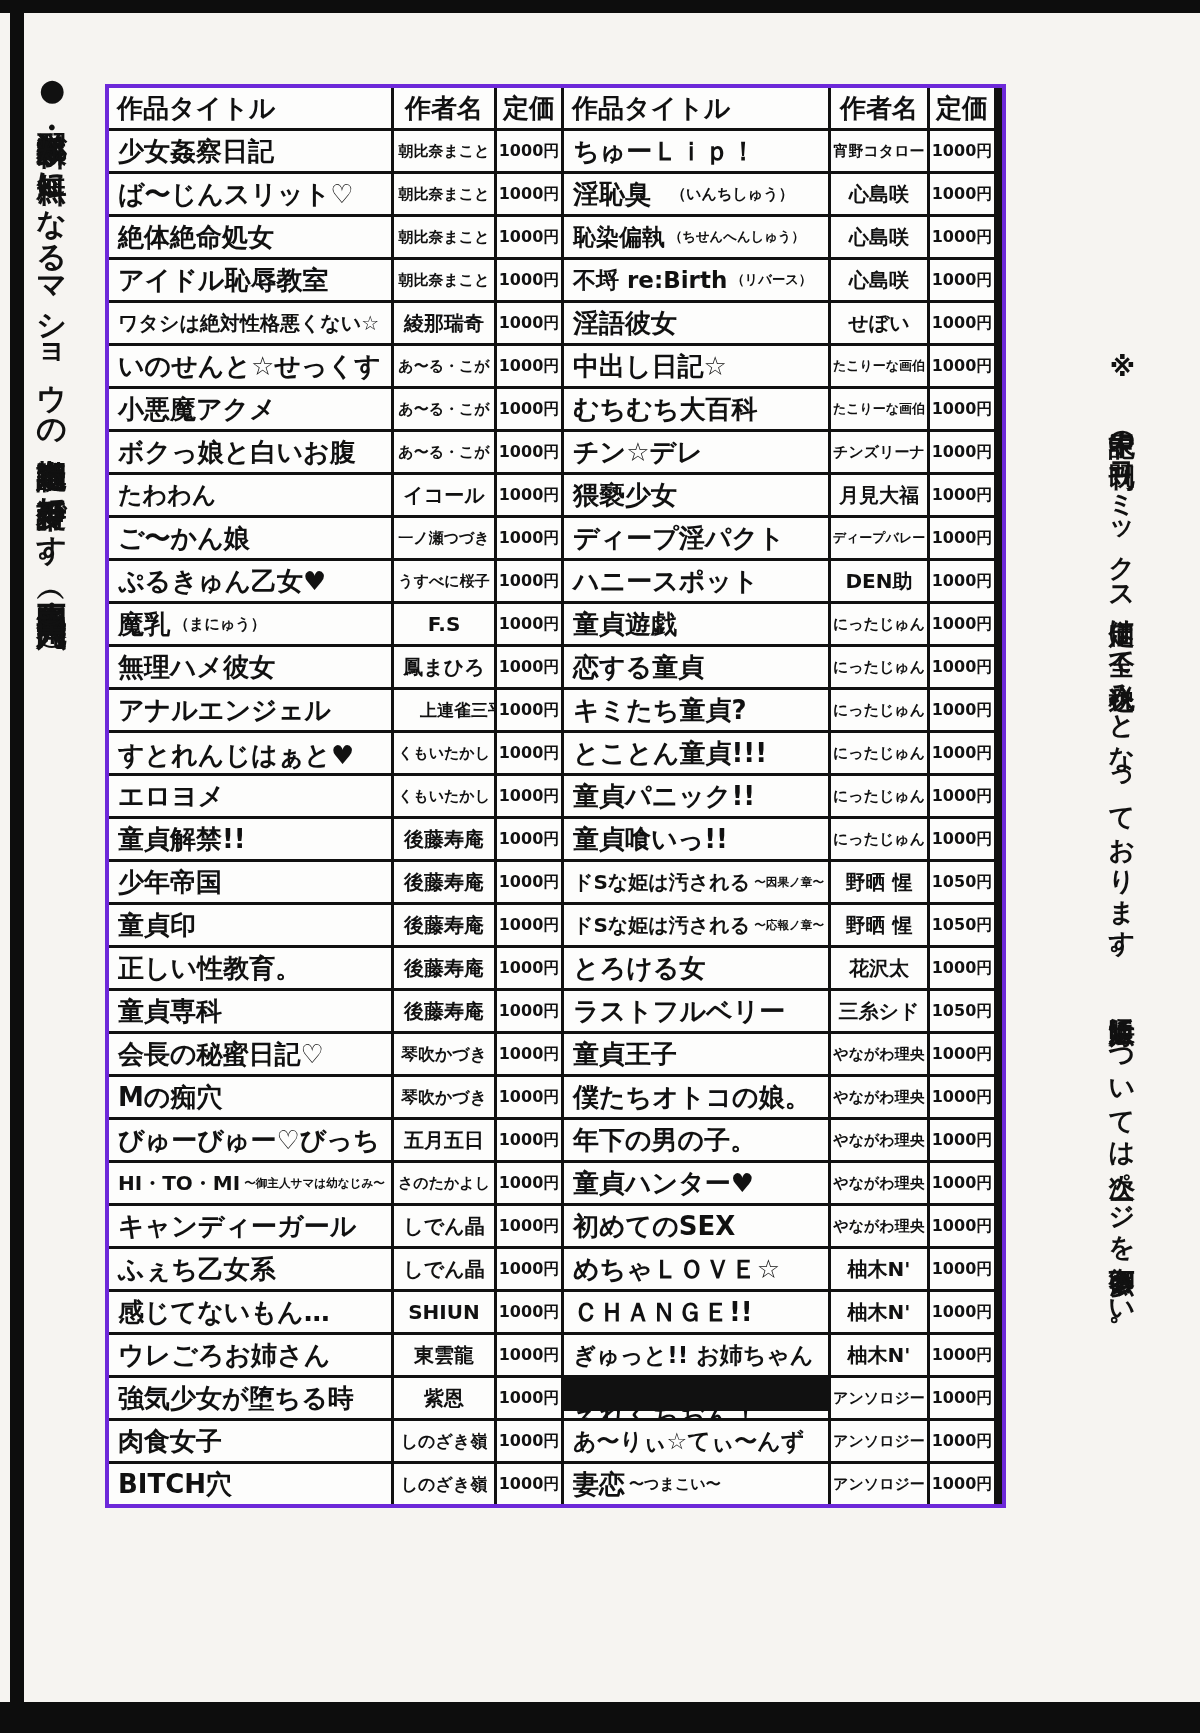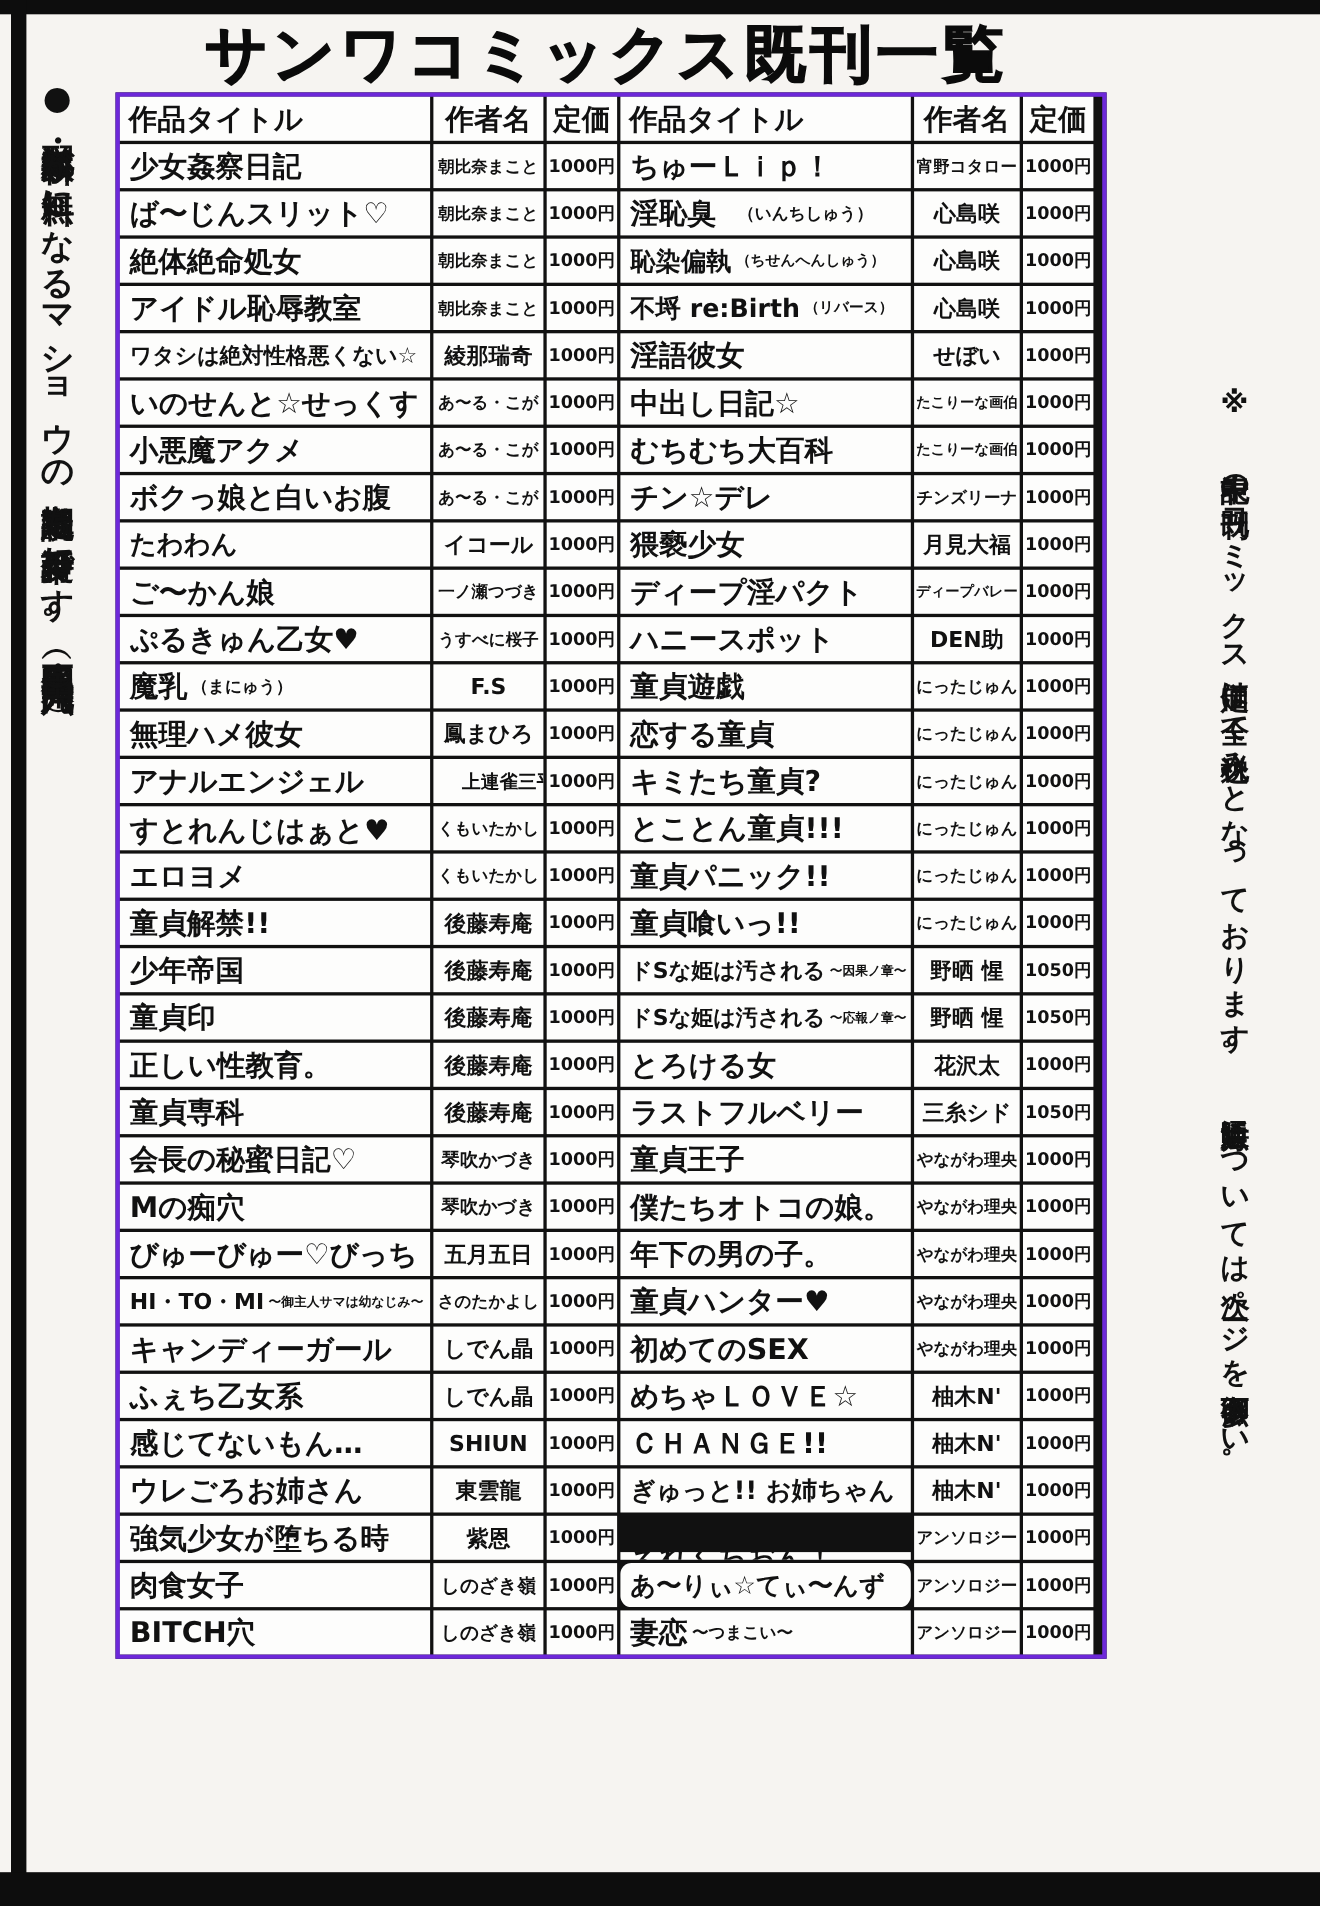--- a/index.html
+++ b/index.html
@@ -53,21 +53,20 @@
 <body>
 
 <div class="page">
 
   <div class="bar top"></div>
   <div class="bar left"></div>
   <div class="bar bottom"></div>
 
   <div class="vtext left-note">●配送料・手数料が無料になるマショウの定期購読も好評受付中です。（半年間三四八〇円・一年間六九六〇円）</div>
 
-  <h1 class="page-title">サンワコミックス既刊一覧</h1>
 
   <div class="catalog" id="catalog">
     <div class="cell hcell t">作品タイトル</div>
     <div class="cell hcell">作者名</div>
     <div class="cell hcell">定価</div>
     <div class="cell hcell t">作品タイトル</div>
     <div class="cell hcell">作者名</div>
     <div class="cell hcell">定価</div>
 
     <div class="row">
@@ -520,21 +519,21 @@
       <div class="cell price">1000円</div>
     </div>
 
     <div class="row">
       <div class="cell title" style="font-size: 26px;">
           <span class="main">肉食女子</span>
           <span class="note"></span>
         </div>
       <div class="cell author" style="font-size: 17px;">しのざき嶺</div>
       <div class="cell price">1000円</div>
-      <div class="cell title" style="font-size: 23px; border-radius: 10px;">
+      <div class="cell title" style="font-size: 23px;">
           <span class="main">あ〜りぃ☆てぃ〜んず</span>
           <span class="note"></span>
         </div>
       <div class="cell author" style="font-size: 15px;">アンソロジー</div>
       <div class="cell price">1000円</div>
     </div>
 
     <div class="row">
       <div class="cell title" style="font-size: 26px;">
           <span class="main">BITCH穴</span>

